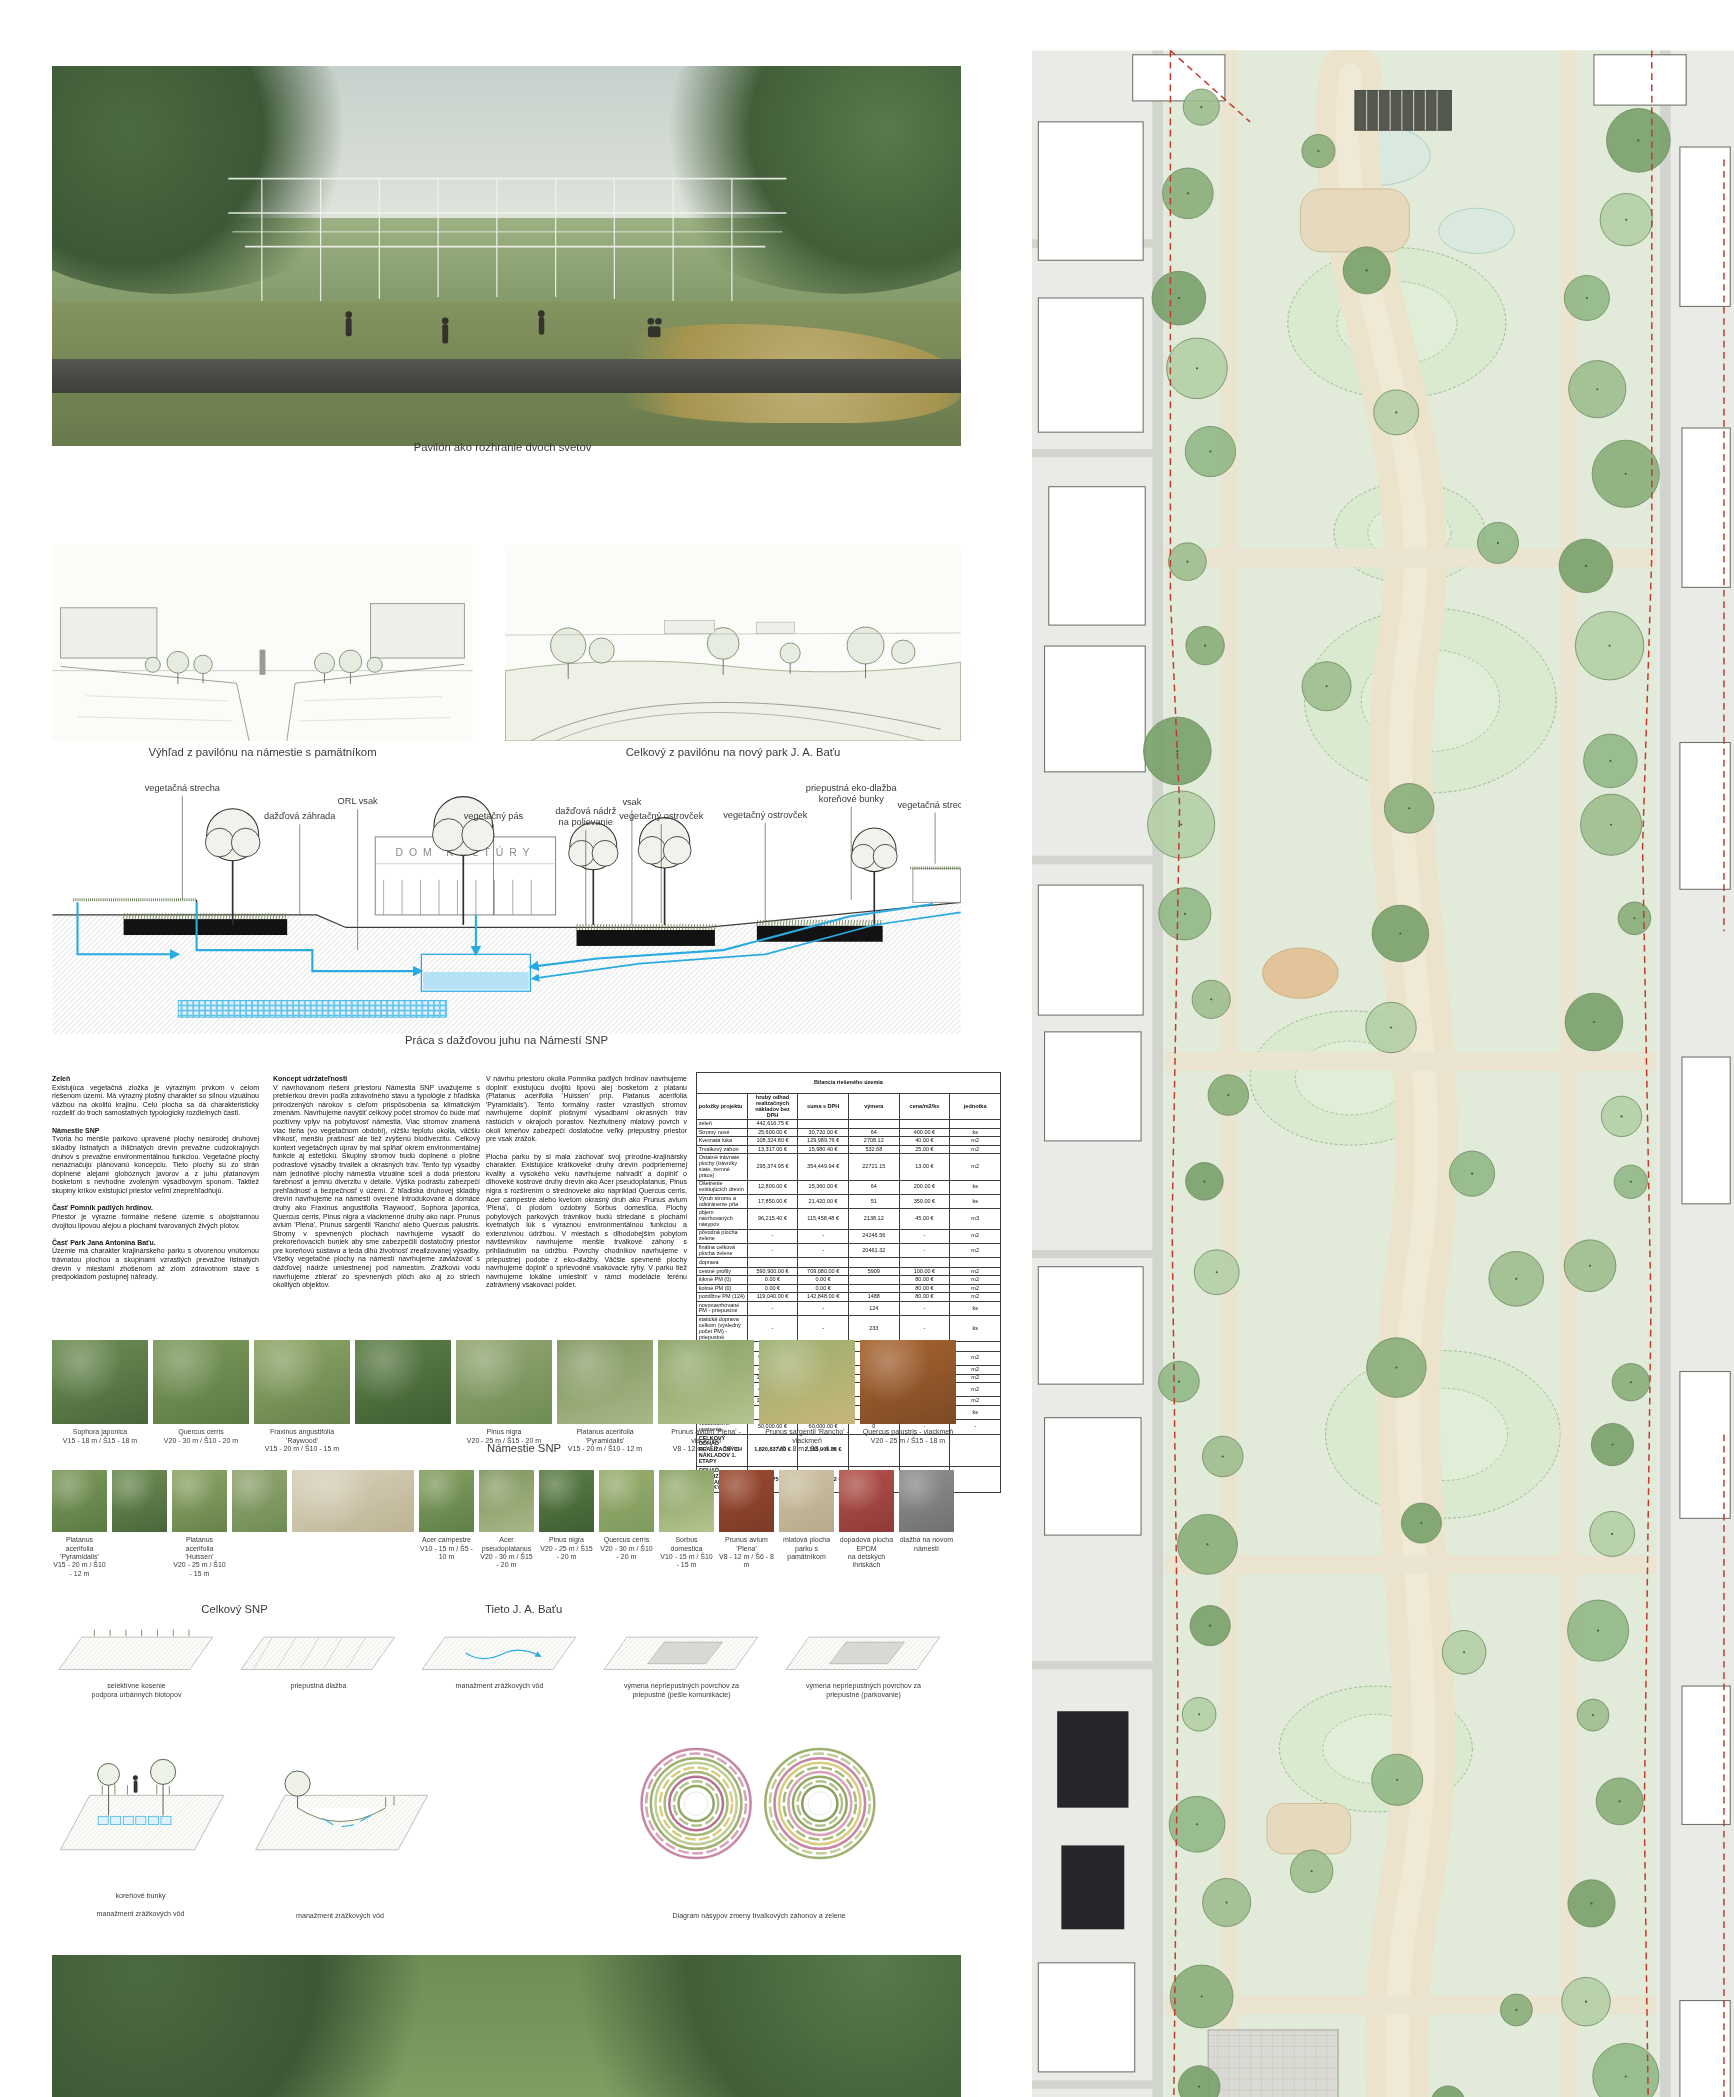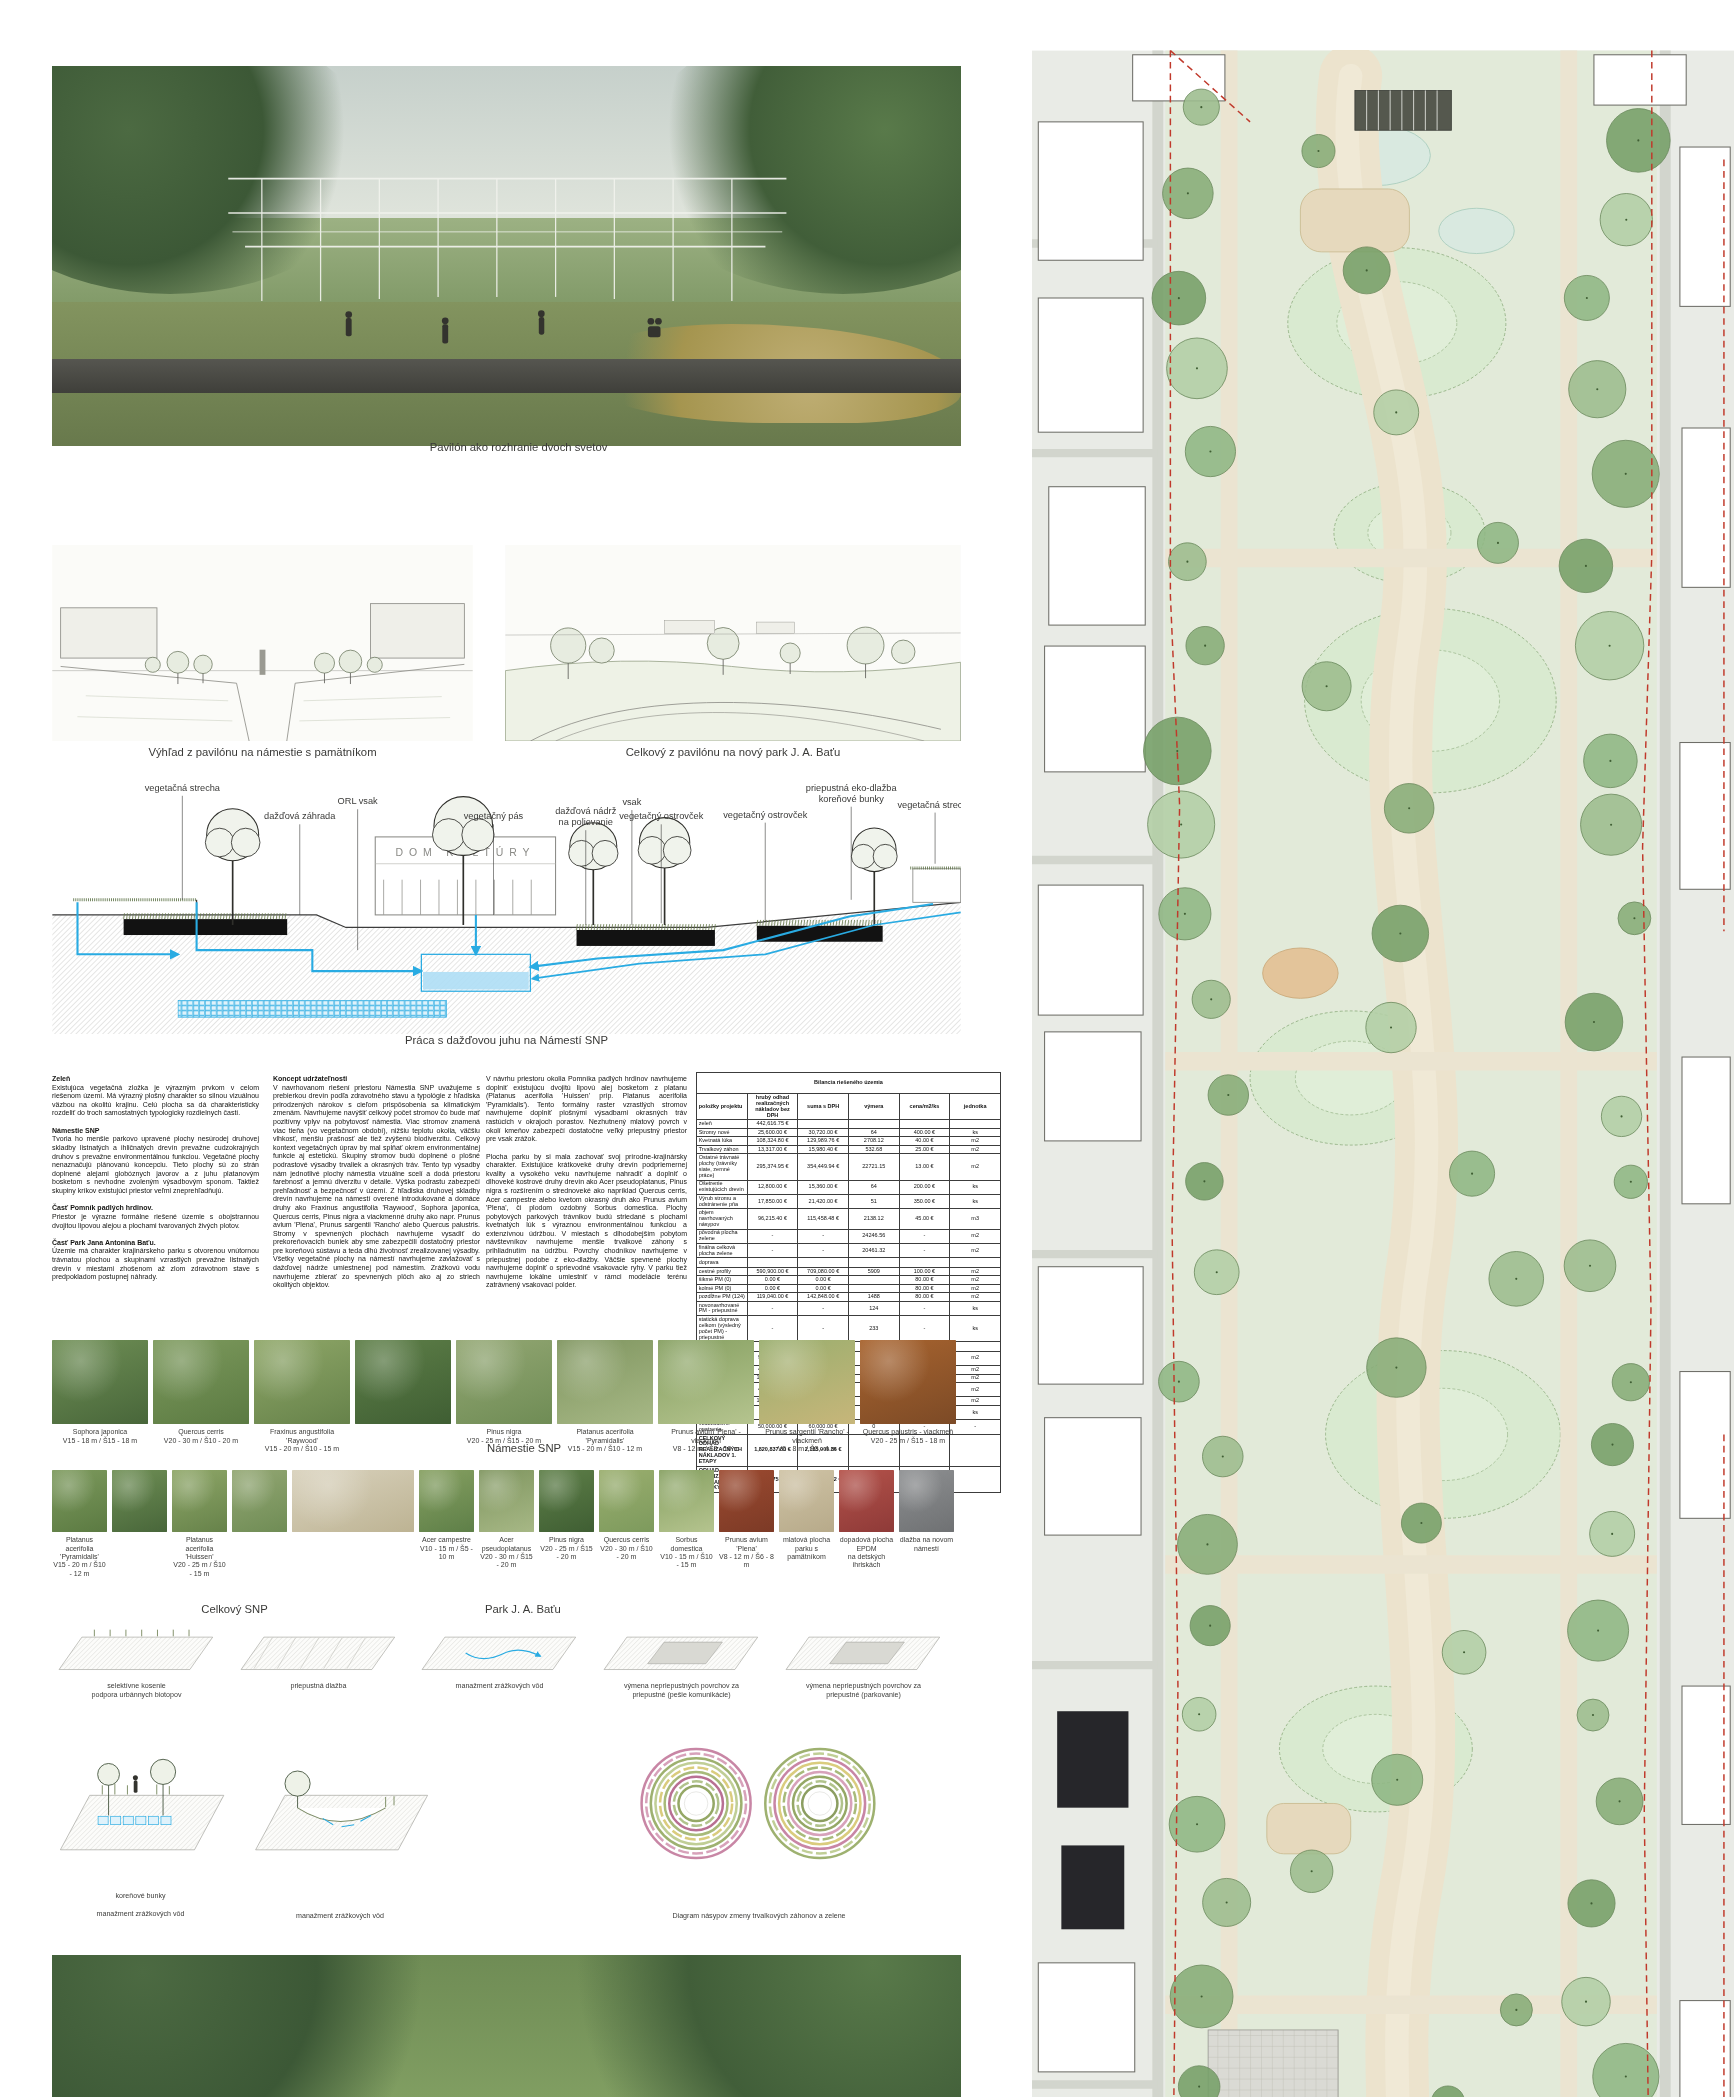--- a/index.html
+++ b/index.html
@@ -107,21 +107,21 @@
         <rect x="930" y="615" width="14" height="46" rx="5"></rect>
           <circle cx="937" cy="607" r="8"></circle>
         <rect x="1160" y="598" width="13" height="42" rx="5"></rect>
           <circle cx="1166" cy="590" r="8"></circle>
         <rect x="1420" y="620" width="30" height="26" rx="6"></rect>
           <circle cx="1427" cy="608" r="8"></circle>
           <circle cx="1445" cy="608" r="8"></circle>
       </g>
     </svg>
   </div>
-  <div class="abs cap" style="left:64px;top:441px;width:909px">Pavilón ako rozhranie dvoch svetov</div>
+  <div class="abs cap" style="left:48px;top:441px;width:909px">Pavilón ako rozhranie dvoch svetov</div>
 
   <div class="sketch" style="left:52px;top:545px;width:421px;height:196px">
     <svg width="421" height="196" viewBox="0 0 1004 468">
       <rect width="1004" height="468" fill="#fbfbf8"></rect>
       <g stroke="#8e8e88" fill="none" stroke-width="2">
         <rect x="20" y="150" width="230" height="120" fill="#efefe9"></rect>
         <rect x="760" y="140" width="224" height="130" fill="#efefe9"></rect>
         <line x1="20" y1="290" x2="440" y2="330"></line>
           <line x1="984" y1="285" x2="580" y2="330"></line>
         <line x1="440" y1="330" x2="470" y2="468"></line>
@@ -768,21 +768,21 @@
         <div class="pimg" style="height: 62px; background: radial-gradient(circle at 30% 25%, rgba(255, 255, 255, 0.28), rgba(255, 255, 255, 0) 45%), linear-gradient(160deg, rgb(180, 82, 74), rgb(142, 58, 56));"></div>
         <div class="pcap">dopadová plocha EPDM
 na detských ihriskách</div>
       </div>
       <div class="ptile" style="width: 55px;">
         <div class="pimg" style="height: 62px; background: radial-gradient(circle at 30% 25%, rgba(255, 255, 255, 0.28), rgba(255, 255, 255, 0) 45%), linear-gradient(160deg, rgb(141, 143, 145), rgb(111, 113, 115));"></div>
         <div class="pcap">dlažba na novom námestí</div>
       </div>
     </div>
   <div class="abs cap" style="left:159px;top:1603px;width:151px">Celkový SNP</div>
-  <div class="abs cap" style="left:485px;top:1603px;width:168px;text-align:left">Park J. A. Baťu</div>
+  <div class="abs cap" style="left:485px;top:1603px;width:168px;text-align:left">Tieto J. A. Baťu</div>
 
   <div id="diag1" class="abs" style="left:52px;top:1628px;width:909px;height:88px">
       <div style="position: absolute; left: 0px; top: 0px; width: 169px; height: 88px;"><svg width="169" height="49" viewBox="0 0 403 118">
           <polygon points="15,100 70,22 385,22 330,100" fill="url(#hatchLite)" stroke="#9a9a94" stroke-width="1.4"></polygon>
           <line x1="100" y1="20" x2="100" y2="4" stroke="#6b7c4f" stroke-width="2"></line>
           <line x1="138" y1="20" x2="138" y2="4" stroke="#6b7c4f" stroke-width="2"></line>
           <line x1="176" y1="20" x2="176" y2="4" stroke="#6b7c4f" stroke-width="2"></line>
           <line x1="214" y1="20" x2="214" y2="4" stroke="#6b7c4f" stroke-width="2"></line>
           <line x1="252" y1="20" x2="252" y2="4" stroke="#6b7c4f" stroke-width="2"></line>
           <line x1="290" y1="20" x2="290" y2="4" stroke="#6b7c4f" stroke-width="2"></line>

